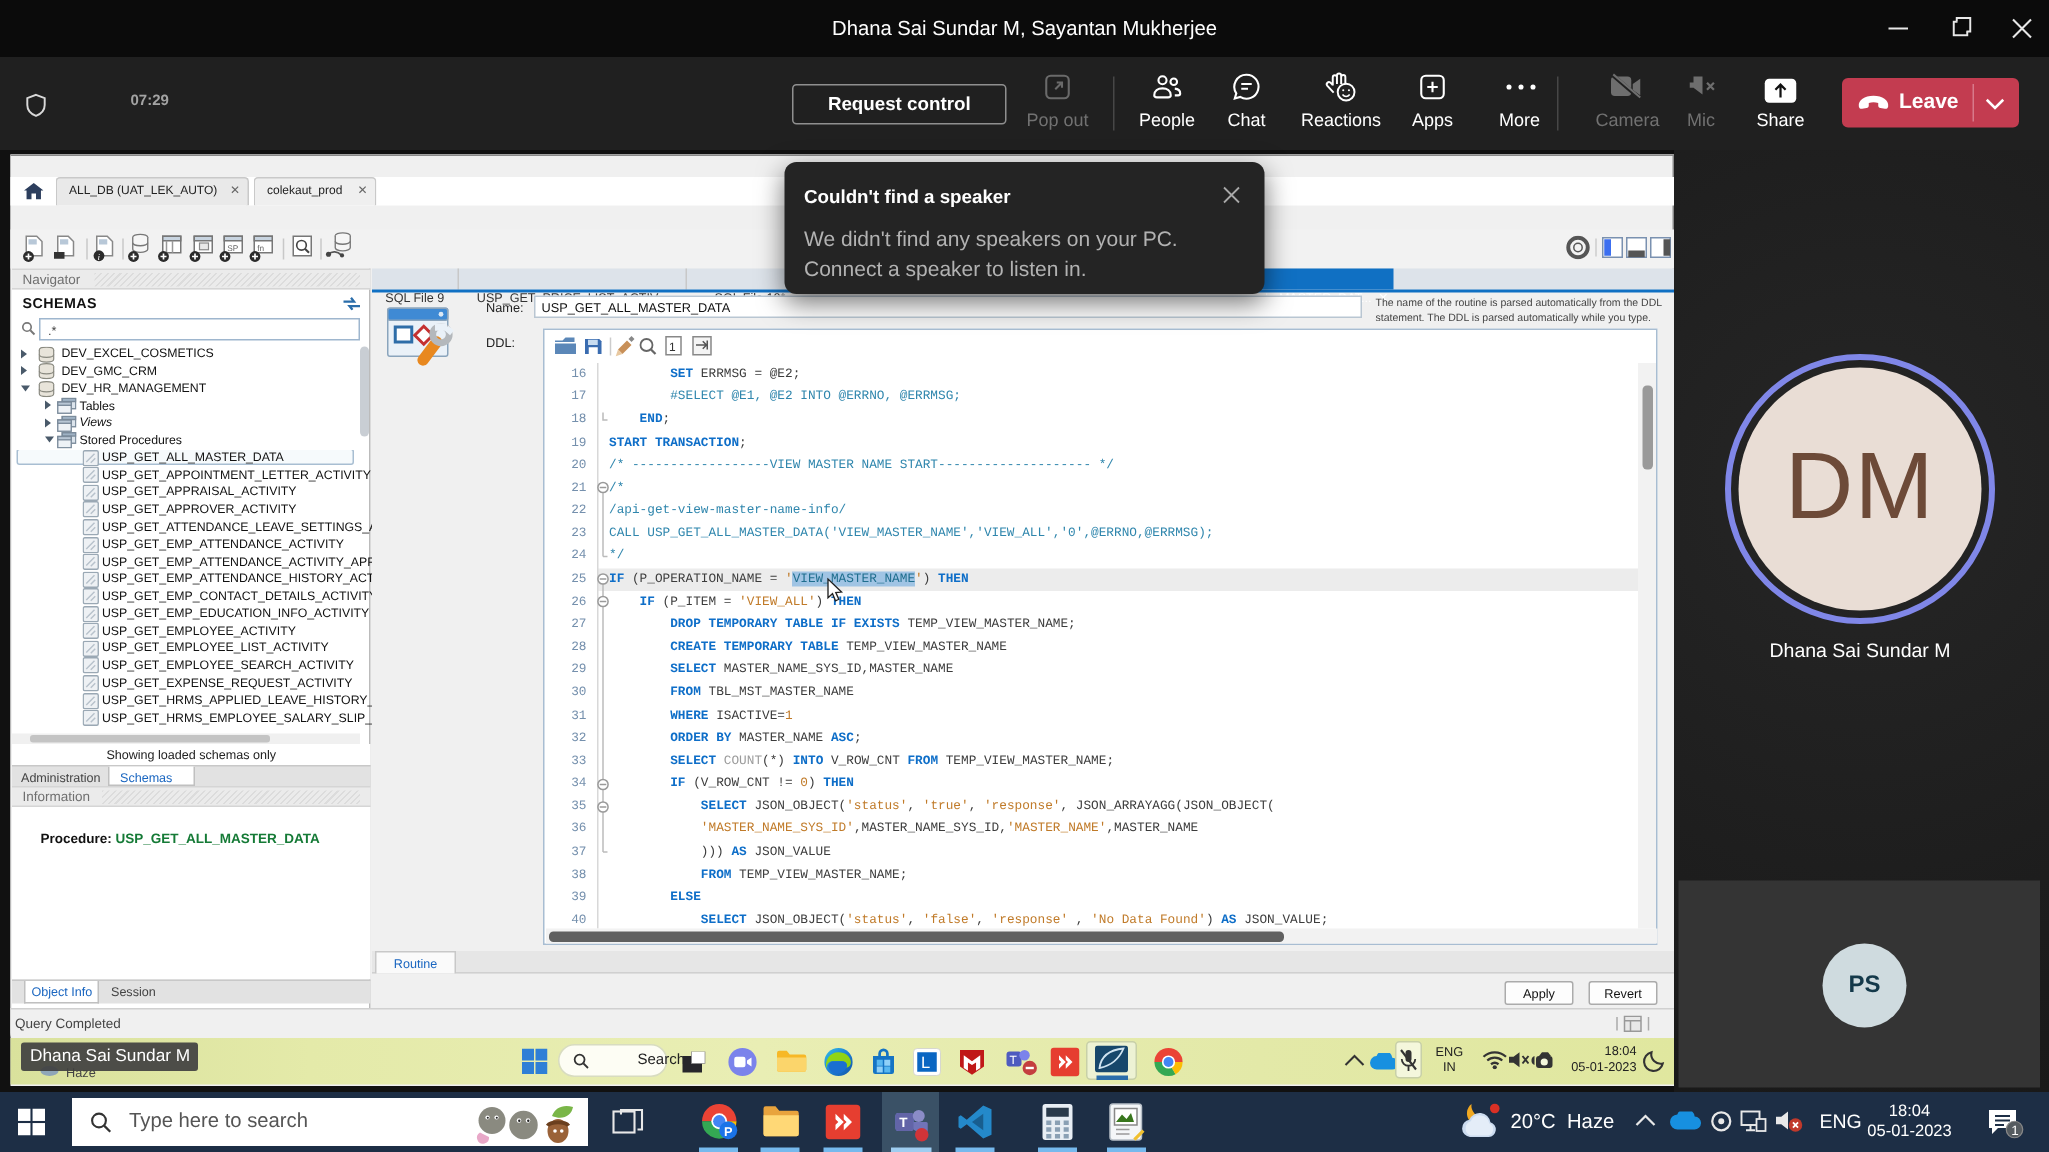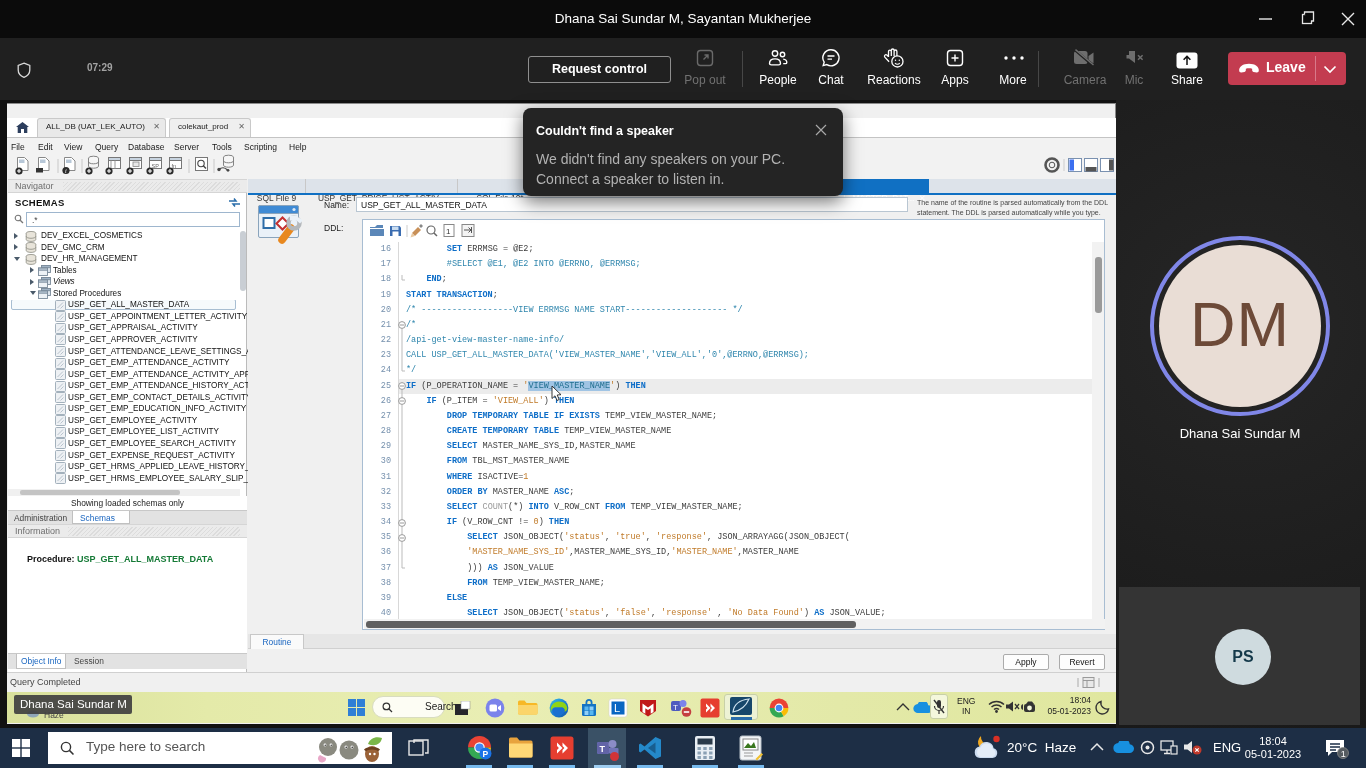--- a/index.html
+++ b/index.html
@@ -163,31 +163,20 @@
             <path d="M6.5 0 L13 5 H11.3 V11 H8 V7 H5 V11 H1.7 V5 H0 Z" fill="#2c3e5d"></path>
           </svg>
         <div class="wtab" style="left:30px;width:129px;background:#e9e9e9;">
             <span style="position:absolute;left:8px;top:3px;">ALL_DB (UAT_LEK_AUTO)</span>
             <span style="position:absolute;right:5px;top:3px;color:#666;">✕</span>
           </div>
         <div class="wtab" style="left:162px;width:82px;">
             <span style="position:absolute;left:8px;top:3px;">colekaut_prod</span>
             <span style="position:absolute;right:5px;top:3px;color:#666;">✕</span>
           </div>
-      </div>
-      <div class="abs" id="wmenu">
-        <span style="left:4px;">File</span>
-          <span style="left:31px;">Edit</span>
-          <span style="left:57px;">View</span>
-          <span style="left:88px;">Query</span>
-          <span style="left:121px;">Database</span>
-          <span style="left:167px;">Server</span>
-          <span style="left:205px;">Tools</span>
-          <span style="left:237px;">Scripting</span>
-          <span style="left:282px;">Help</span>
       </div>
       <div class="abs" id="wtools">
         <svg width="240" height="26" viewBox="0 0 240 26">
           <defs>
             <g id="doc">
                 <path d="M0.5 1.5 h7 l3.5 3.5 v9.5 h-10.5 z" fill="#fff" stroke="#888" stroke-width="1"></path>
                 <rect x="2" y="3.5" width="5.5" height="3.5" fill="#b8c8d8"></rect>
               </g>
             <g id="plus">
                 <circle r="3.6" fill="#2b2b2b"></circle>
@@ -528,21 +517,21 @@
 36
 37
 38
 39
 40</pre>
           <div class="abs" style="left:34.5px;top:22px;width:1px;height:377px;background:#d8d8d8;"></div>
           <pre id="code">        <span class="k">SET</span> ERRMSG = @E2;
         <span class="c">#SELECT @E1, @E2 INTO @ERRNO, @ERRMSG;</span>
     <span class="k">END</span>;
 <span class="k">START TRANSACTION</span>;
-<span class="c">/* ------------------VIEW ERRMSG NAME START-------------------- */</span>
+<span class="c">/* ------------------VIEW MASTER NAME START-------------------- */</span>
 <span class="c">/*</span>
 <span class="c">/api-get-view-master-name-info/</span>
 <span class="c">CALL USP_GET_ALL_MASTER_DATA('VIEW_MASTER_NAME','VIEW_ALL','0',@ERRNO,@ERRMSG);</span>
 <span class="c">*/</span>
 <span class="k">IF</span> (P_OPERATION_NAME = <span class="s">'</span><span class="sel">VIEW_MASTER_NAME</span><span class="s">'</span>) <span class="k">THEN</span>
     <span class="k">IF</span> (P_ITEM = <span class="s">'VIEW_ALL'</span>) <span class="k">THEN</span>
         <span class="k">DROP TEMPORARY TABLE IF EXISTS</span> TEMP_VIEW_MASTER_NAME;
         <span class="k">CREATE TEMPORARY TABLE</span> TEMP_VIEW_MASTER_NAME
         <span class="k">SELECT</span> MASTER_NAME_SYS_ID,MASTER_NAME
         <span class="k">FROM</span> TBL_MST_MASTER_NAME

